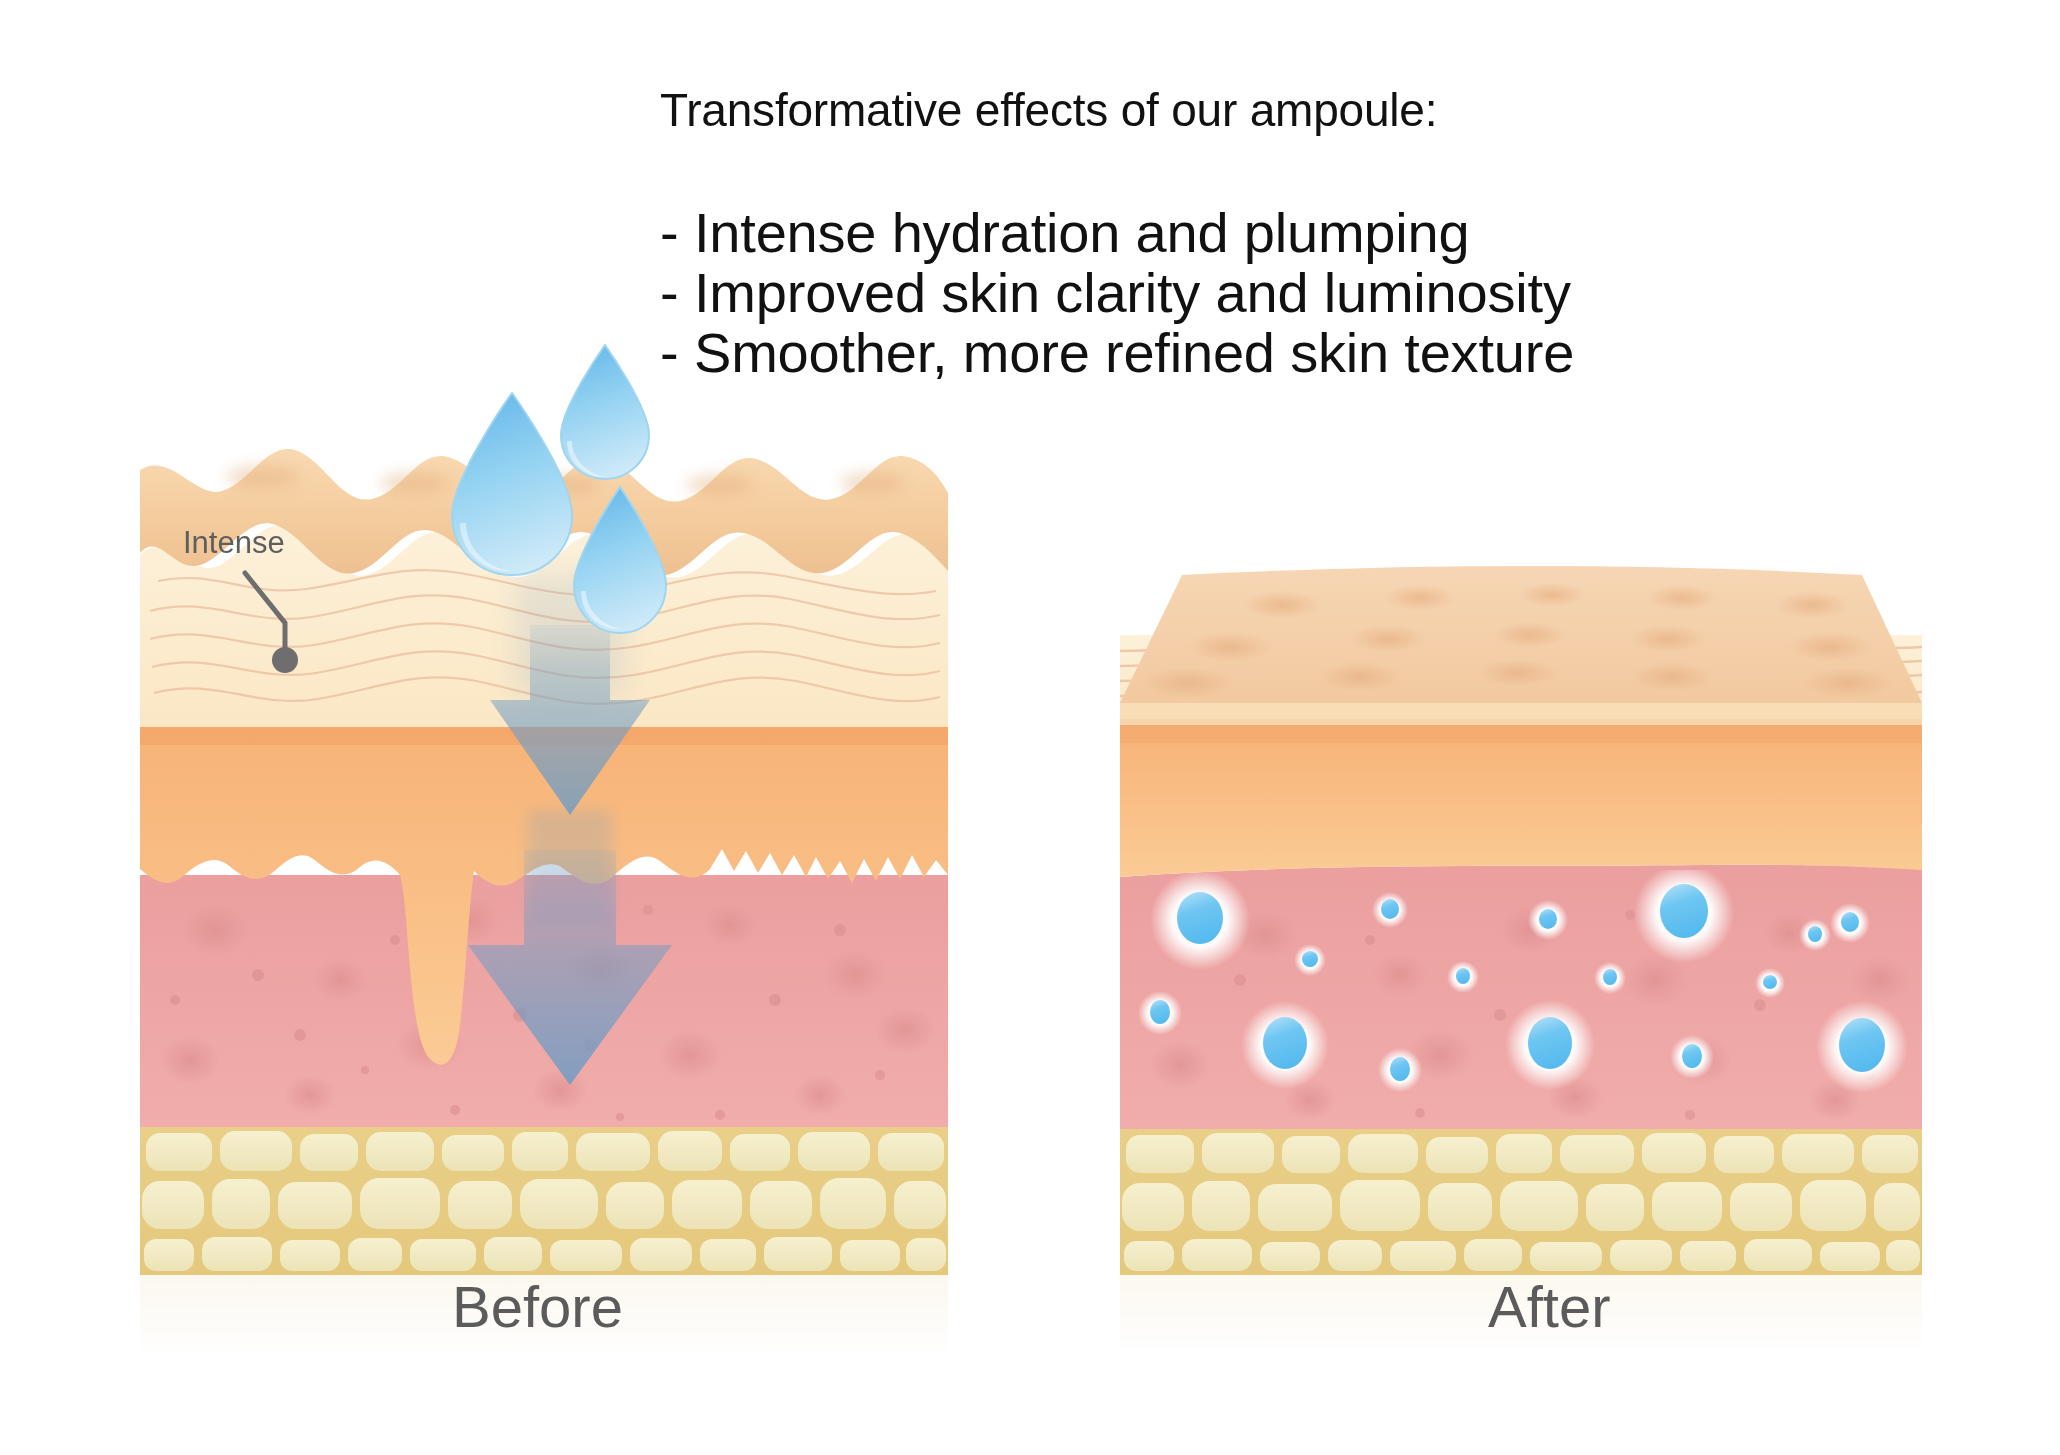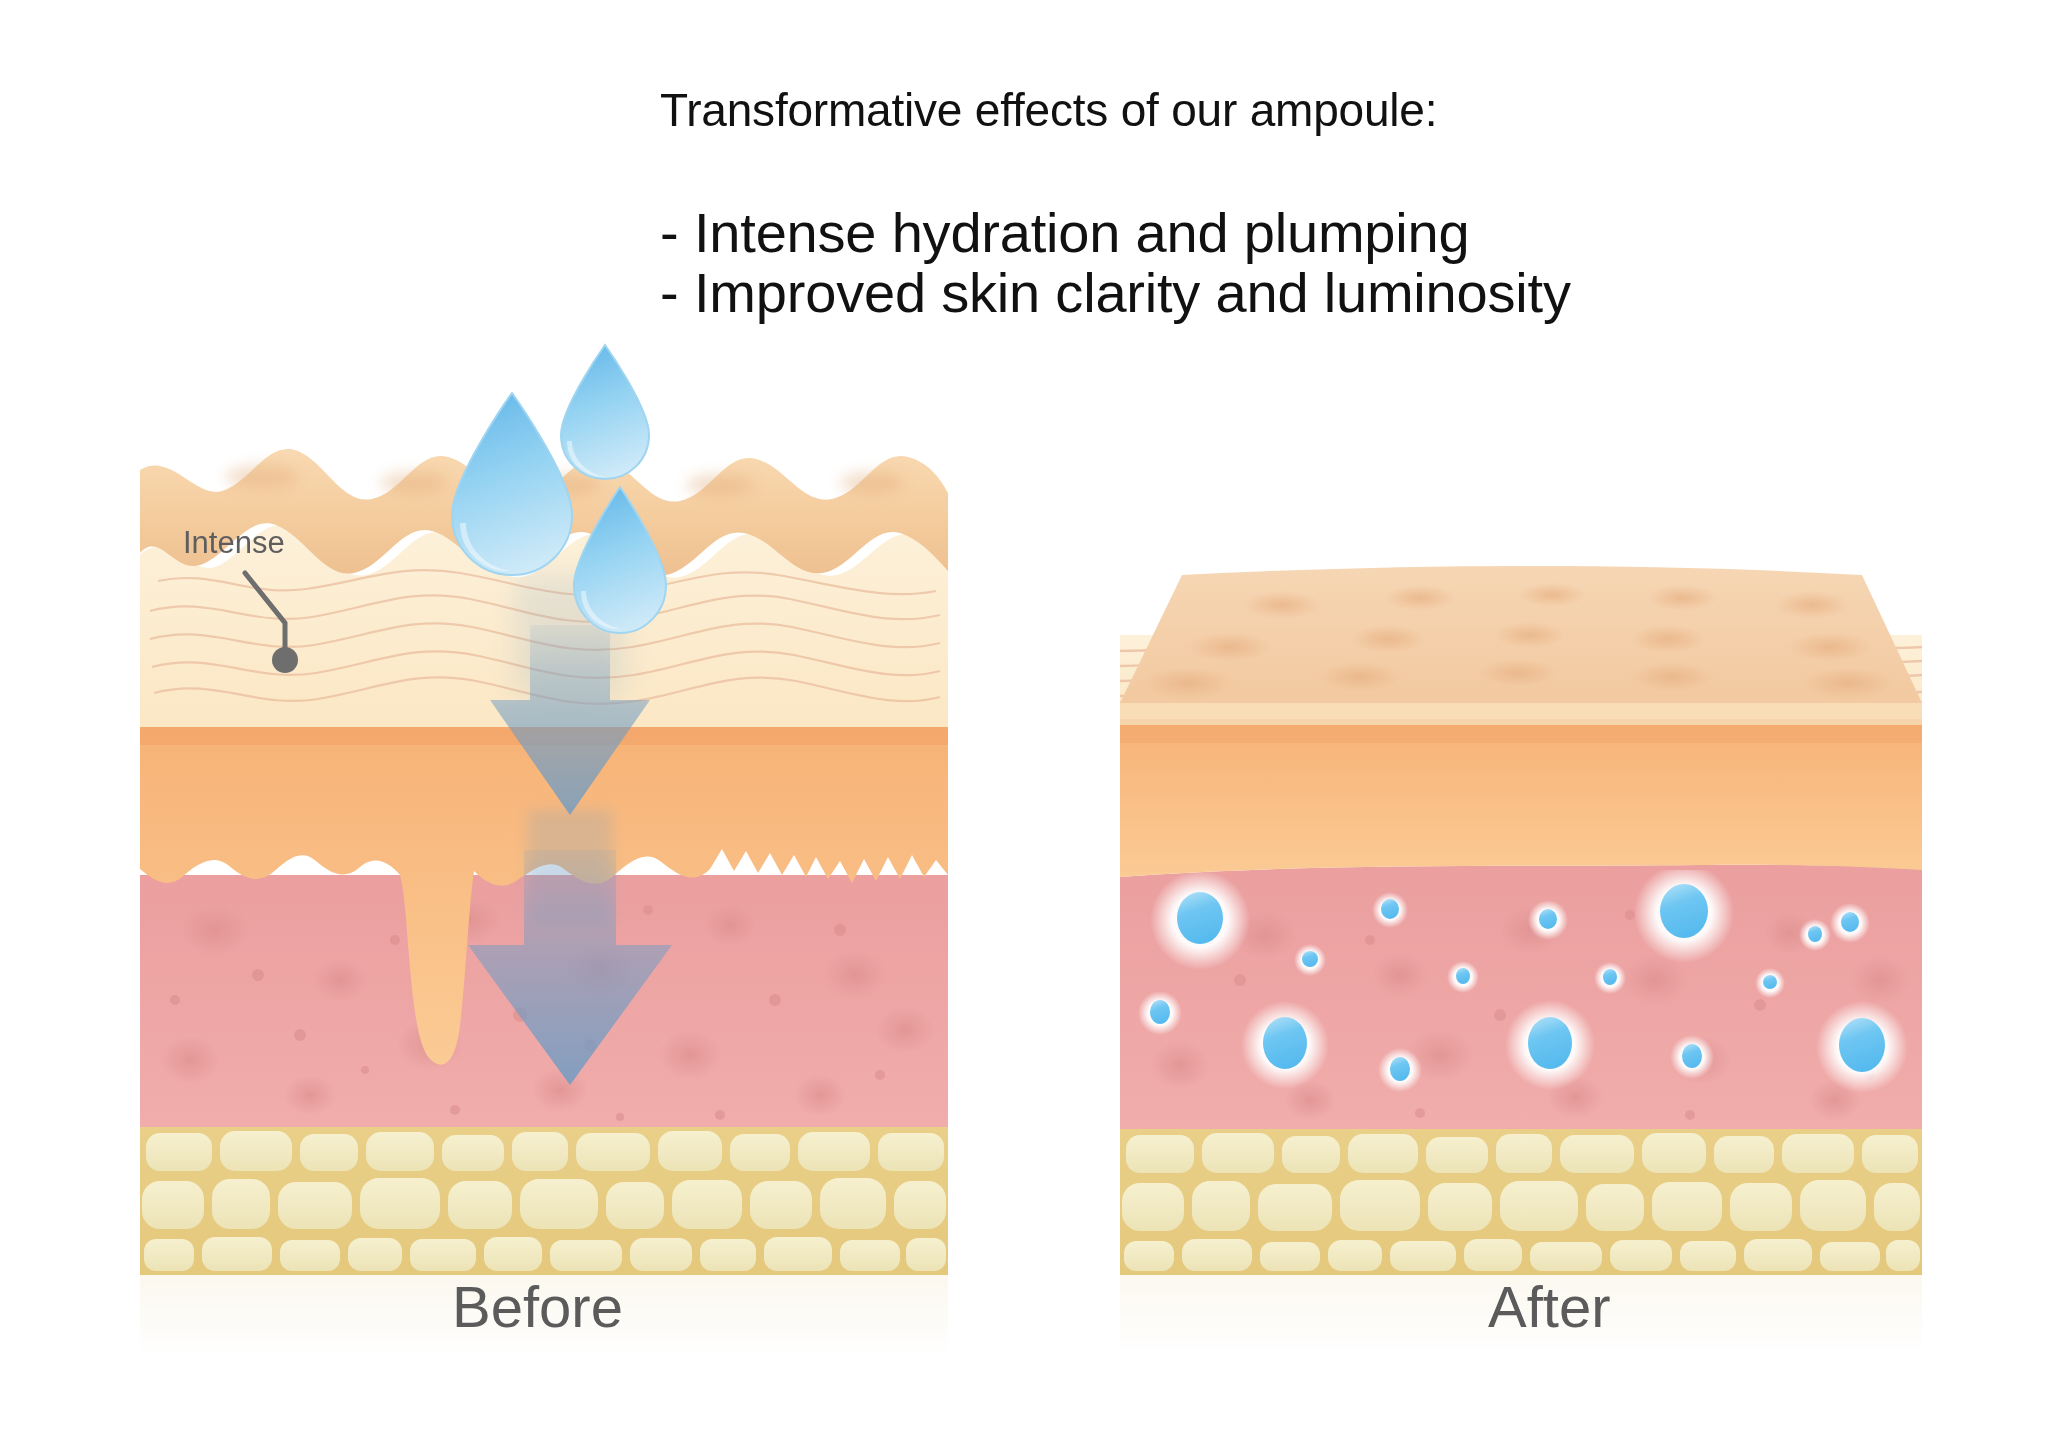--- a/index.html
+++ b/index.html
@@ -562,20 +562,23 @@
 
 <div class="headline nosel">Transformative effects of our ampoule:</div>
 
 <div class="bullets nosel">
   <div class="row">
     <span class="dash">-</span><span>Intense hydration and plumping</span>
   </div>
   <div class="row">
     <span class="dash">-</span><span>Improved skin clarity and luminosity</span>
   </div>
+  <div class="row">
+    <span class="dash">-</span><span>Smoother, more refined skin texture</span>
+  </div>
 </div>
 
 <div class="wrinkle-label nosel">Intense</div>
 
 <div class="lbl nosel" style="left:452px;top:1258px;">Before</div>
 
 <div class="lbl nosel" style="left:1488px;top:1258px;">After</div>
 
 </div>
 

